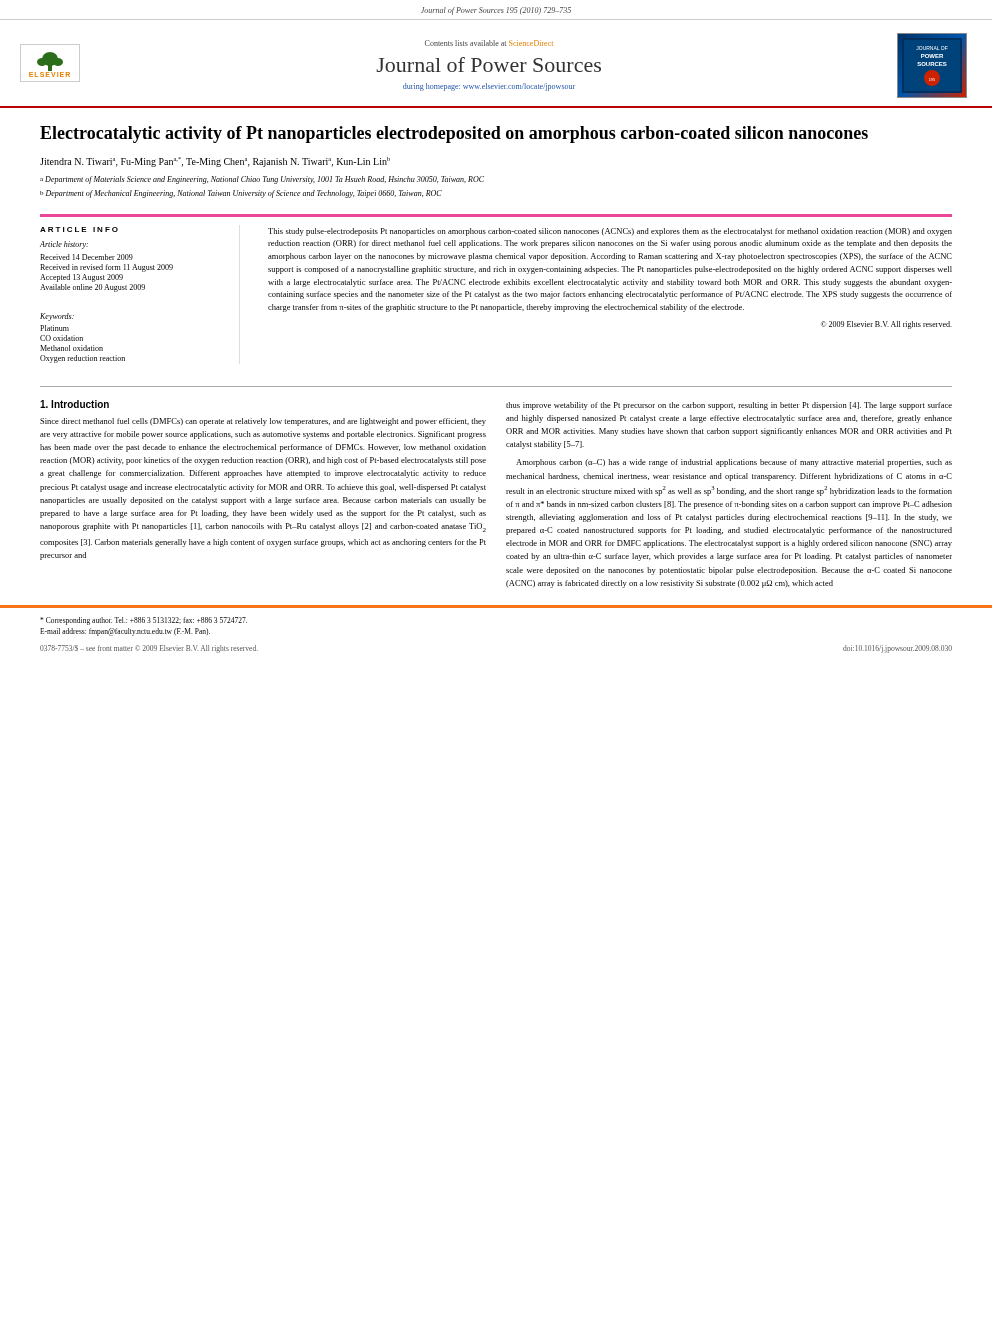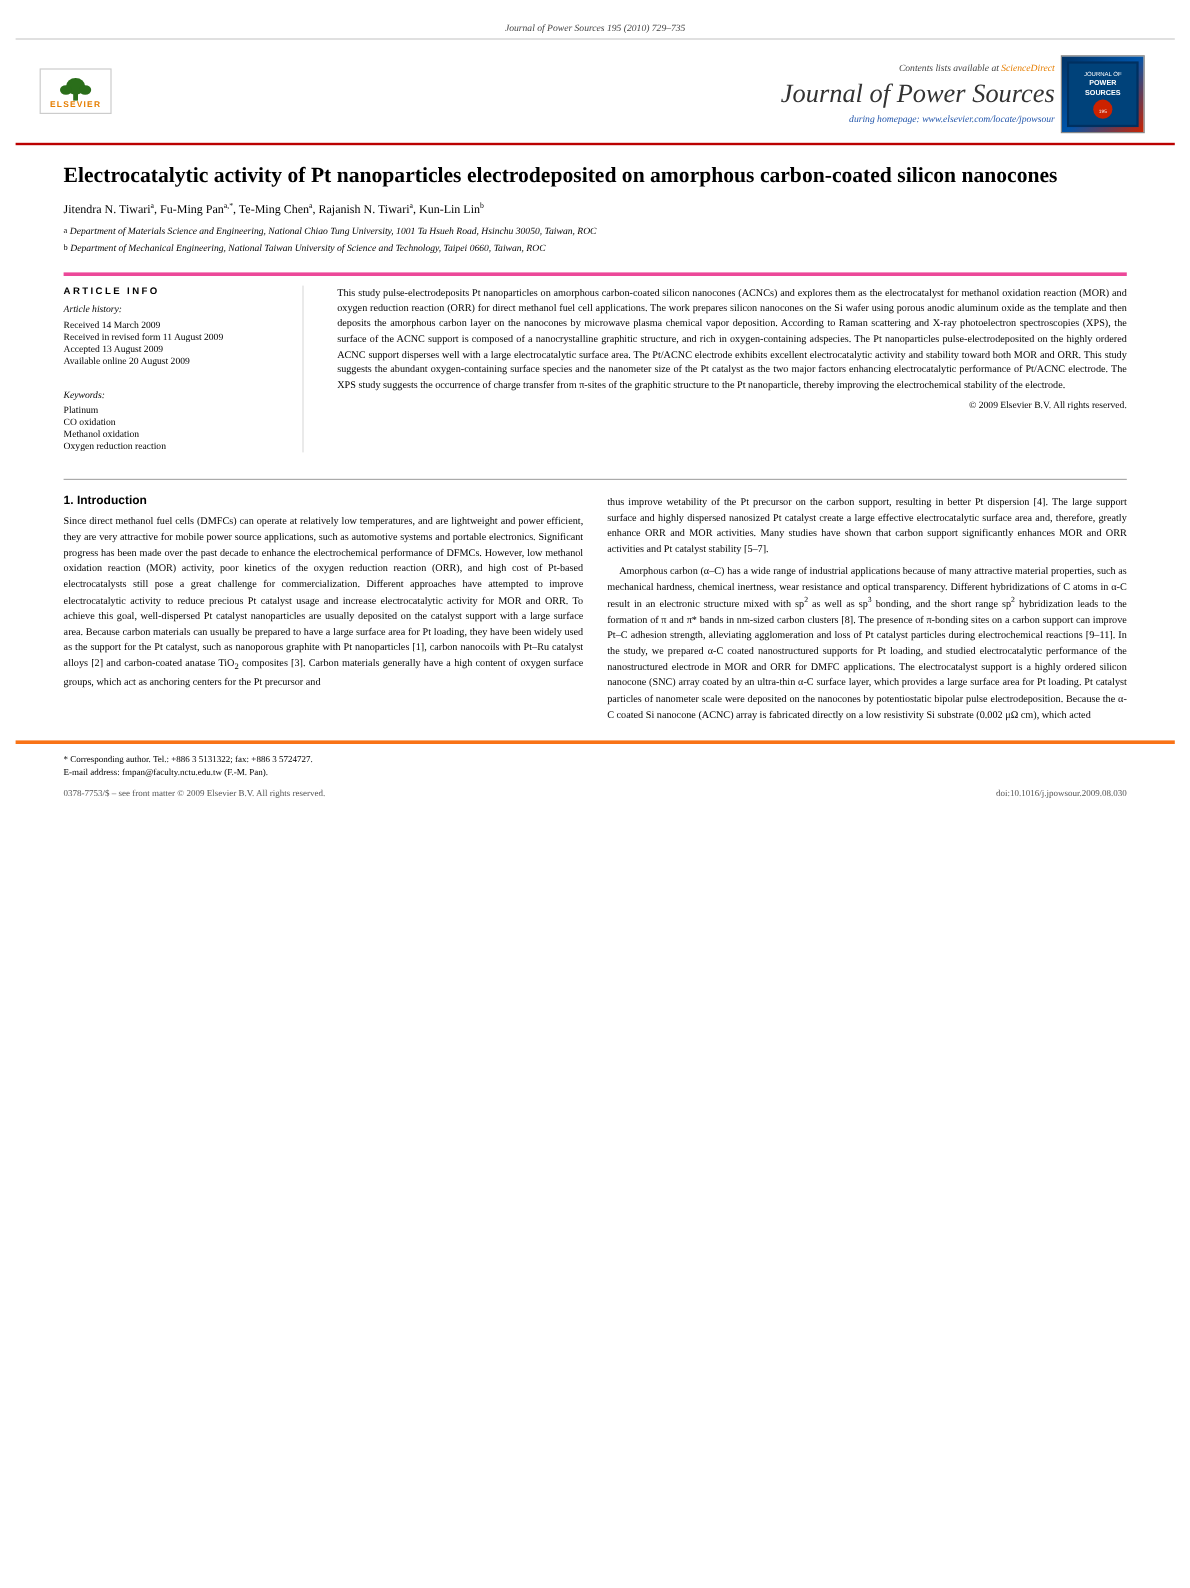--- a/index.html
+++ b/index.html
@@ -8,21 +8,21 @@
       font-family: 'Times New Roman', Times, serif;
       font-size: 9.5px;
       color: #000;
       width: 992px;
       min-height: 1323px;
     }
     .page {
       width: 992px;
       min-height: 1323px;
       background: #fff;
-      padding: 13px;
+      padding: 0;
     }
     
     .top-bar {
       text-align: center;
       font-size: 8px;
       color: #444;
       padding: 6px 0 4px 0;
       border-bottom: 1px solid #ccc;
       font-style: italic;
     }
@@ -61,22 +61,21 @@
     }
     .elsevier-text {
       font-family: Arial, sans-serif;
       font-size: 7px;
       color: #e67e00;
       font-weight: bold;
       letter-spacing: 1px;
     }
     .journal-header-center {
       flex: 1;
-      text-align: right;
-      font-style: italic;
+      text-align: center;
     }
     .contents-line {
       font-size: 8px;
       color: #444;
       margin-bottom: 2px;
     }
     .sciencedirect-link {
       color: #e67e00;
       font-size: 8px;
     }
@@ -342,21 +341,21 @@
         <span class="affil-sup">b</span>
         <span>Department of Mechanical Engineering, National Taiwan University of Science and Technology, Taipei 0660, Taiwan, ROC</span>
       </div>
     </div>
 
     <div class="two-col-section">
 
       <div class="left-col">
         <div class="section-label">ARTICLE INFO</div>
         <div class="article-history-label">Article history:</div>
-        <div class="history-item">Received 14 March 2009</div>
+        <div class="history-item">Received 14 December 2009</div>
         <div class="history-item">Received in revised form 11 August 2009</div>
         <div class="history-item">Accepted 13 August 2009</div>
         <div class="history-item">Available online 20 August 2009</div>
         <div class="keywords-label">Keywords:</div>
         <div class="keyword-item">Platinum</div>
         <div class="keyword-item">CO oxidation</div>
         <div class="keyword-item">Methanol oxidation</div>
         <div class="keyword-item">Oxygen reduction reaction</div>
       </div>
 

